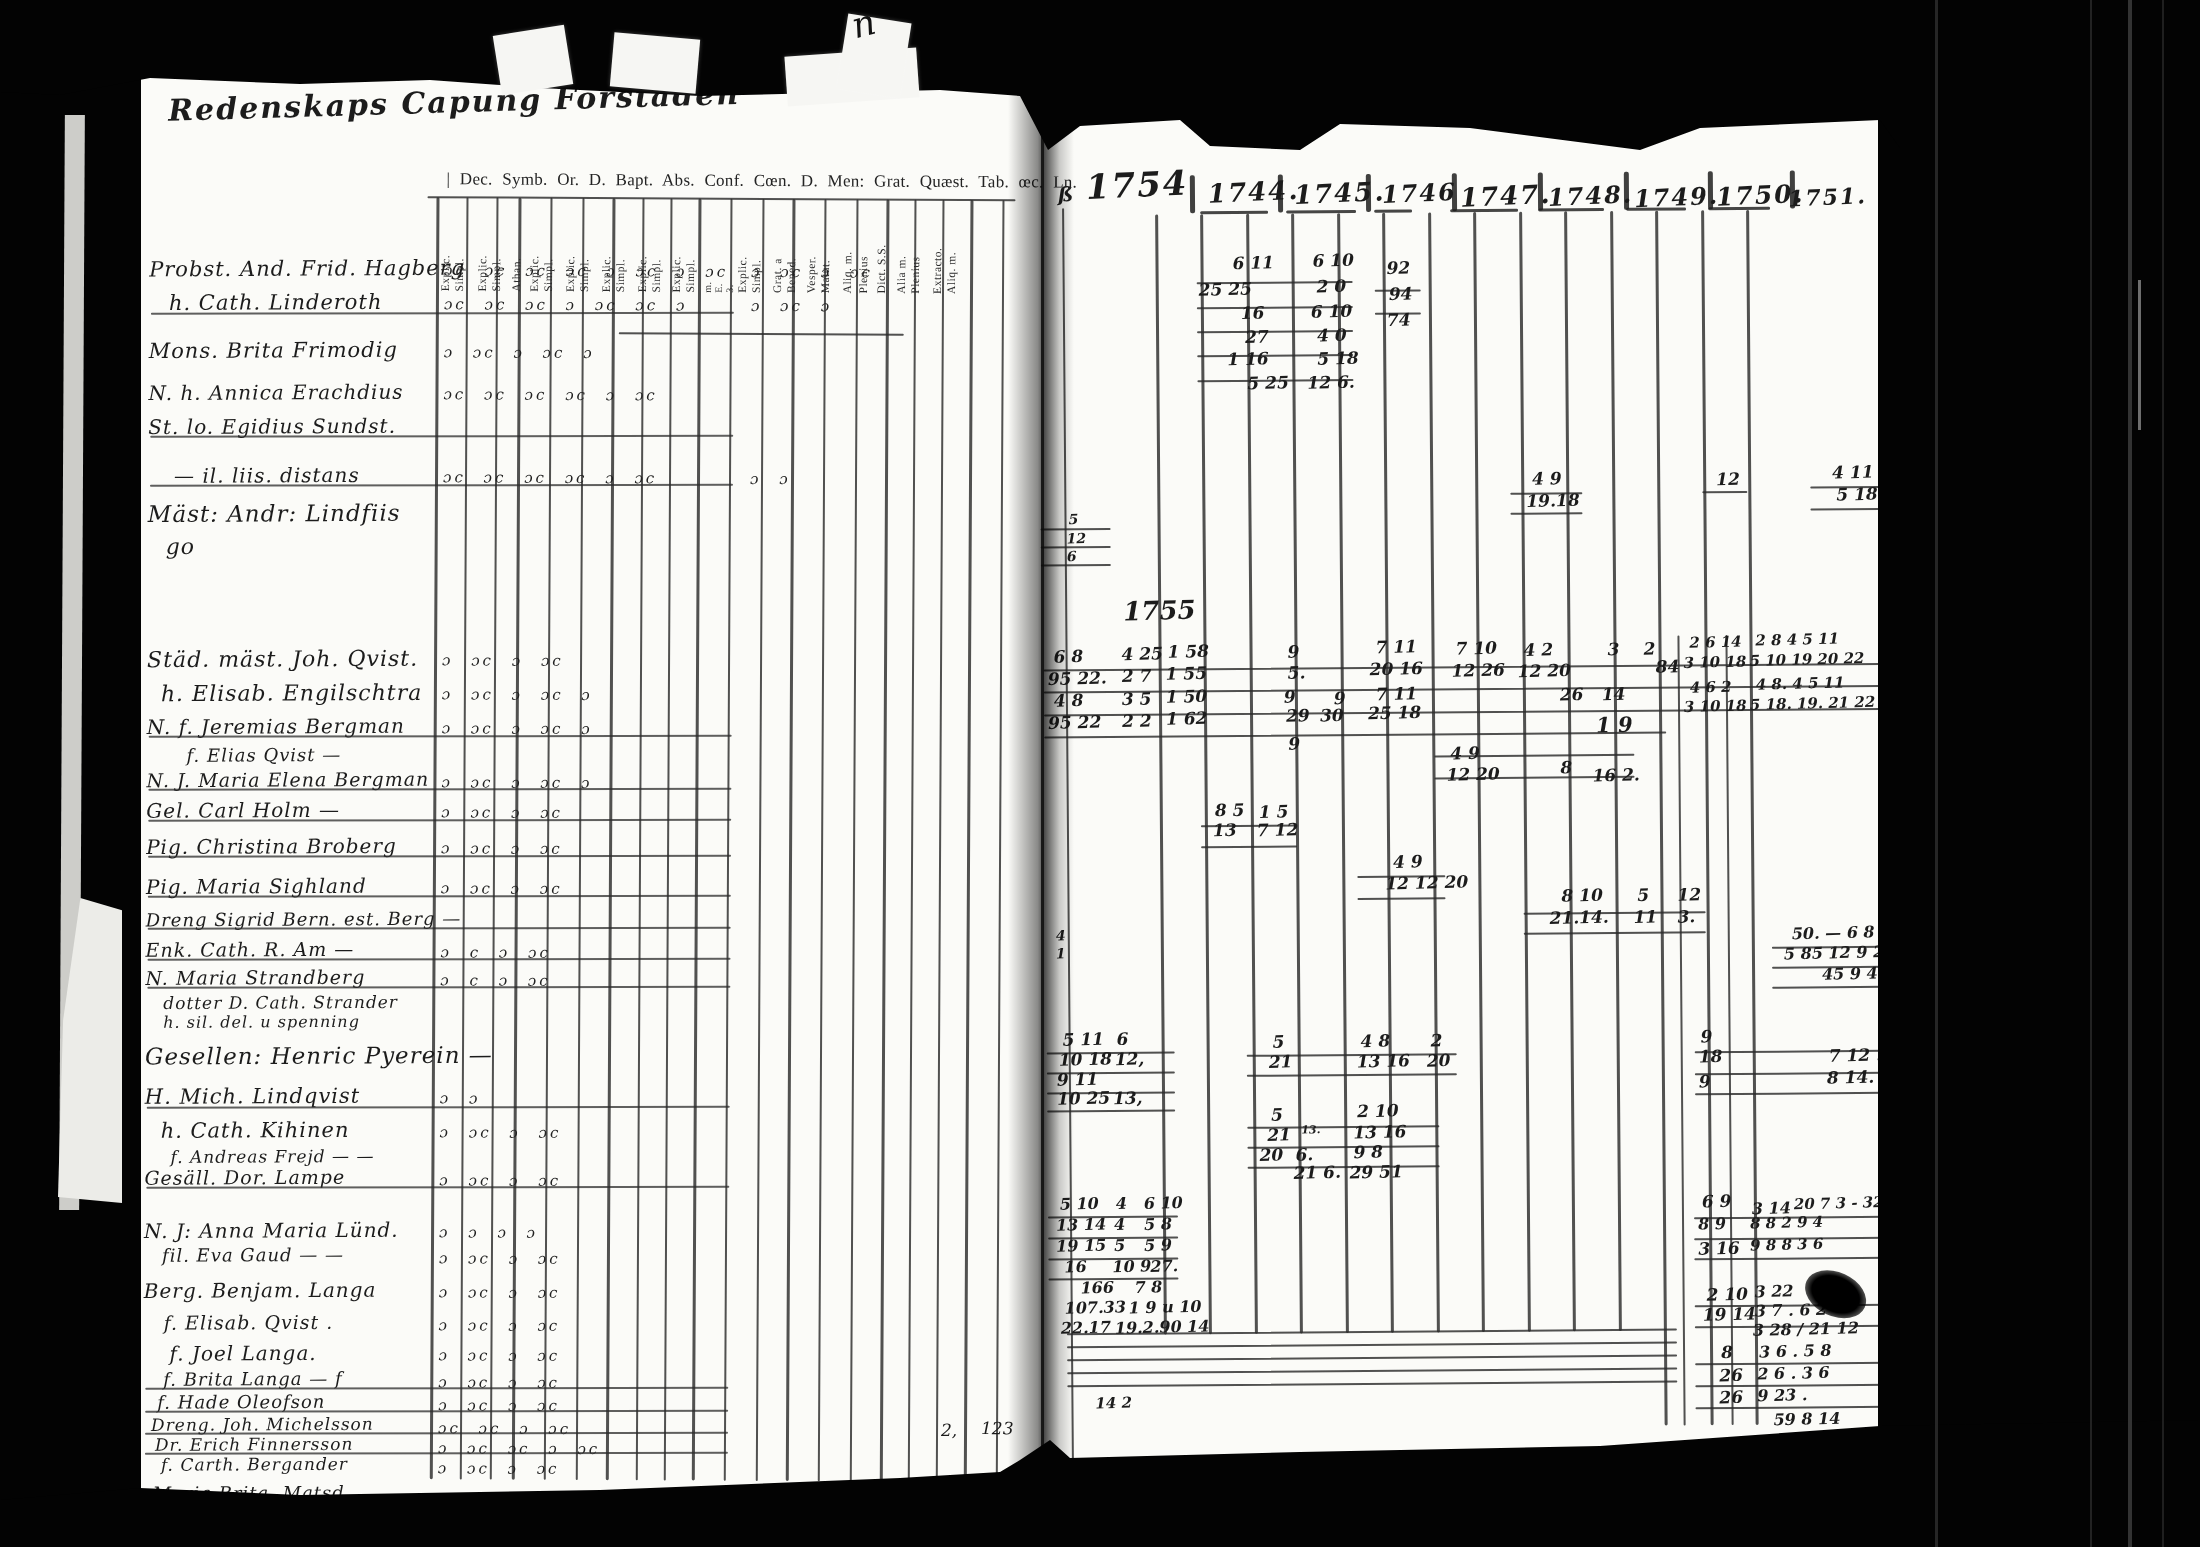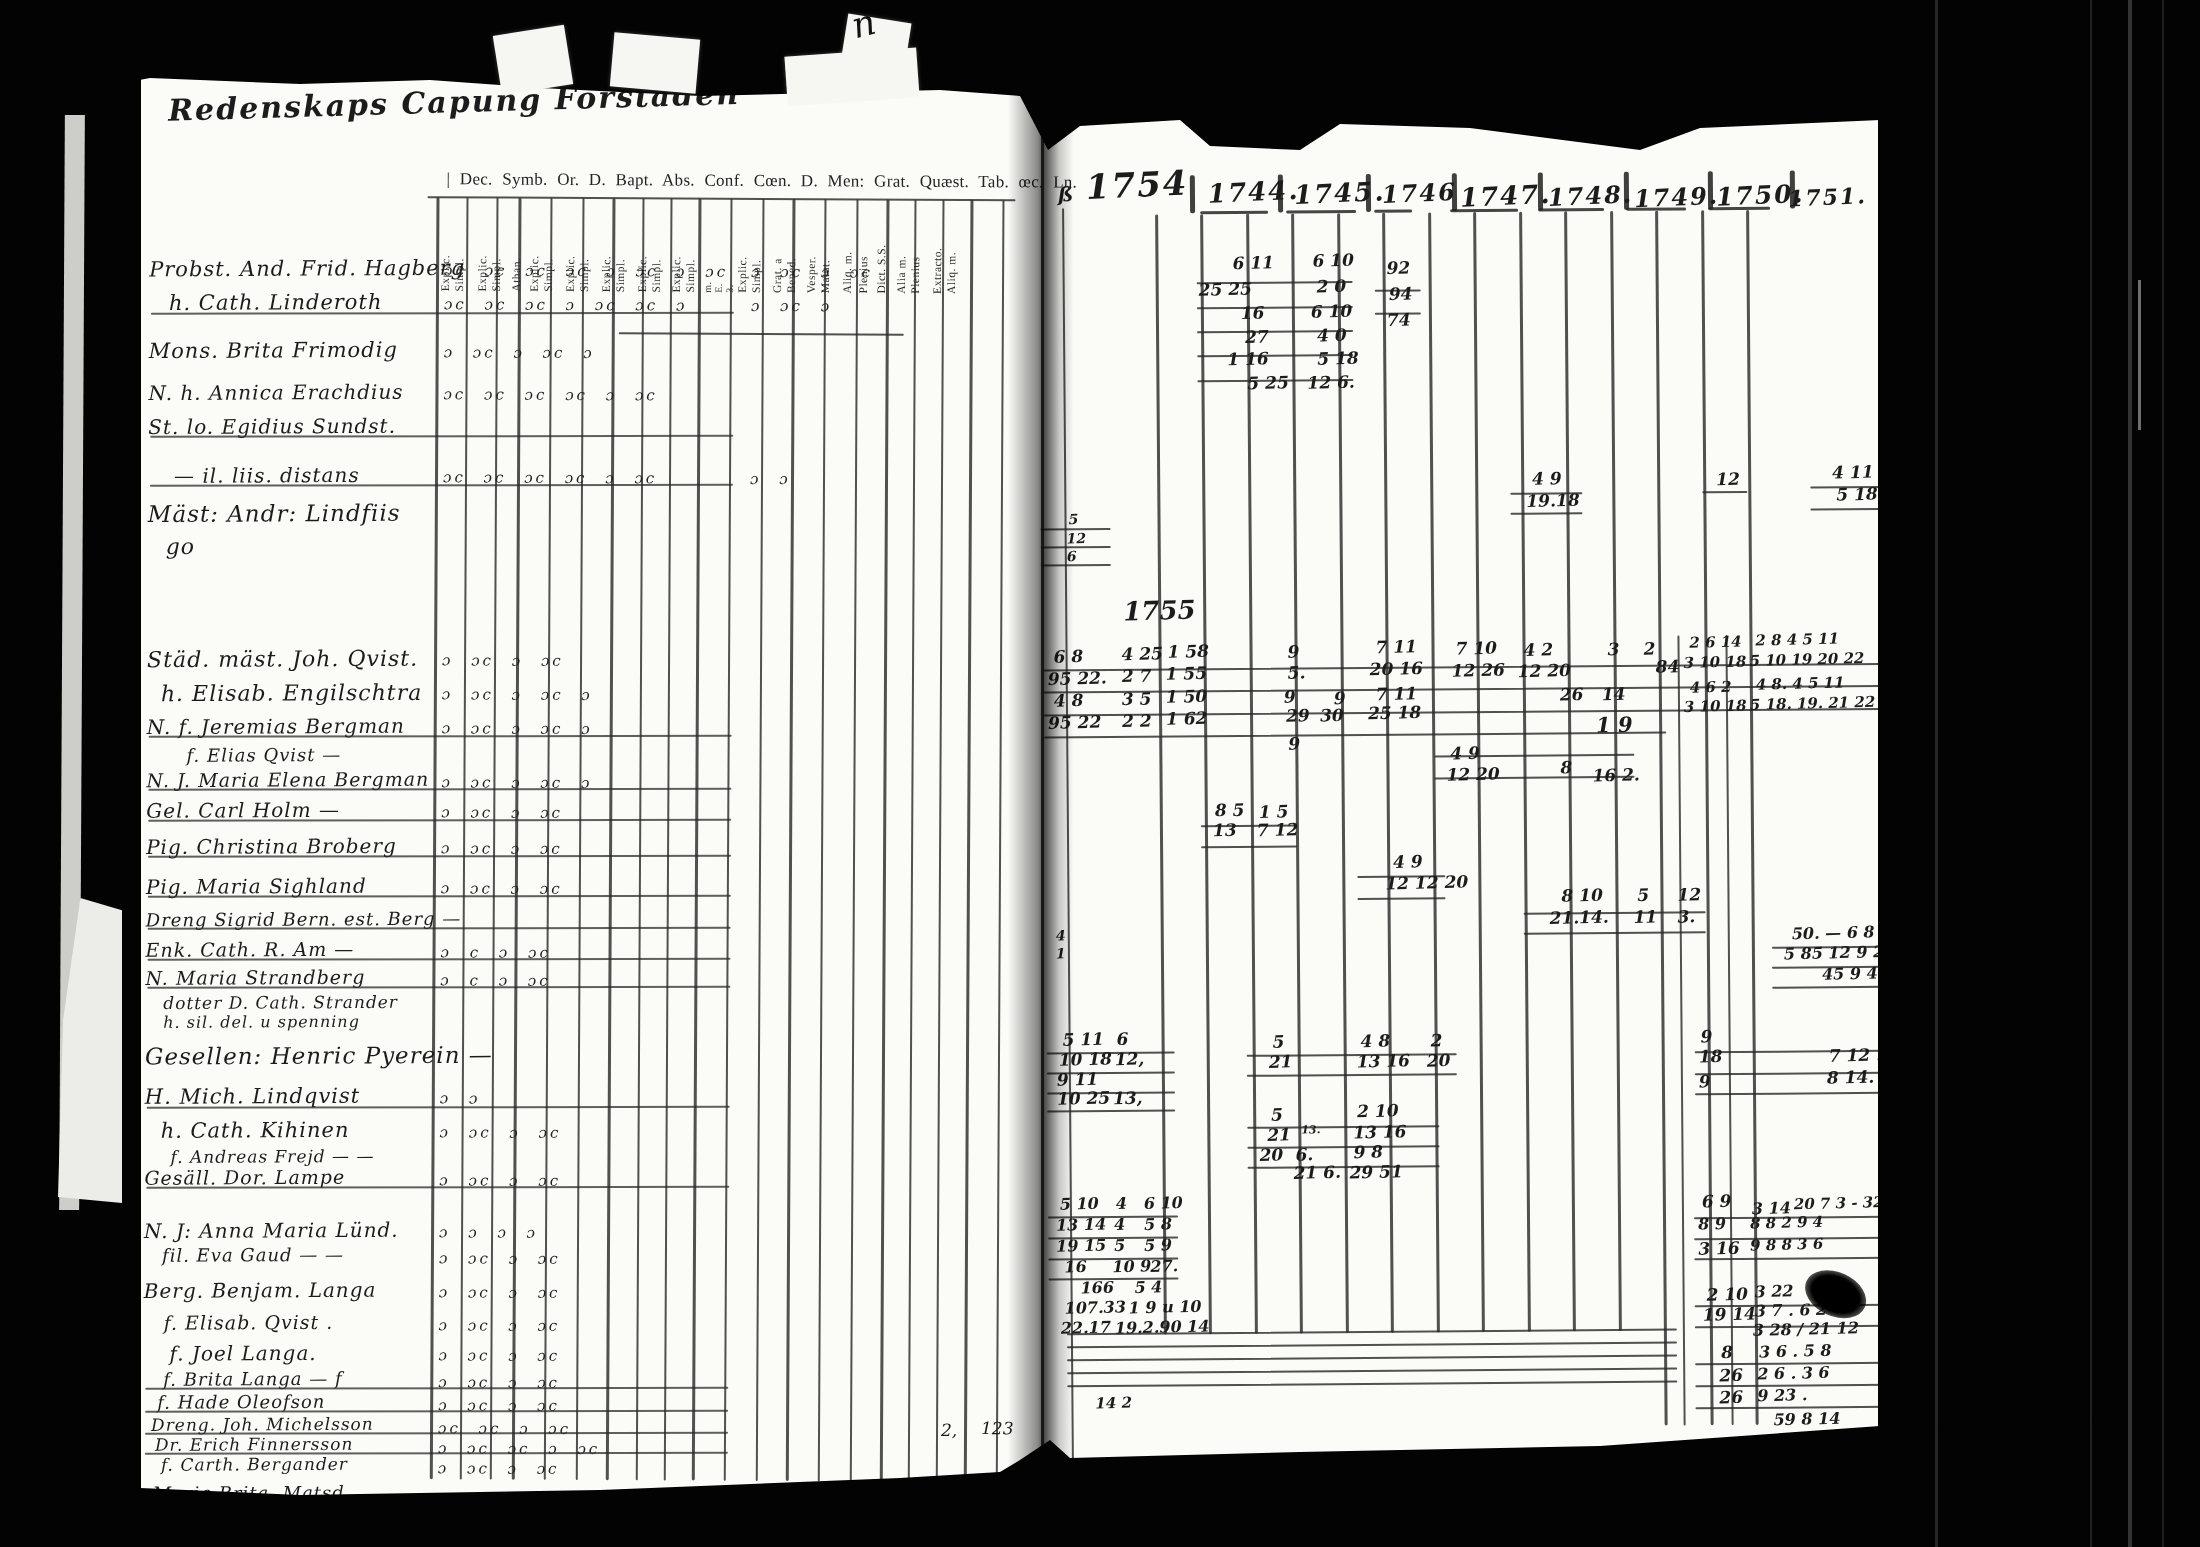--- a/index.html
+++ b/index.html
@@ -407,21 +407,21 @@
         <div class="hand num" style="left: 1048px; top: 1217px; font-size: 16px; font-weight: bold; transform: rotate(-1deg);">13 14</div>
         <div class="hand num" style="left: 1106px; top: 1217px; font-size: 16px; font-weight: bold; transform: rotate(-1deg);">4</div>
         <div class="hand num" style="left: 1136px; top: 1217px; font-size: 16px; font-weight: bold; transform: rotate(-1deg);">5 8</div>
         <div class="hand num" style="left: 1048px; top: 1238px; font-size: 16px; font-weight: bold; transform: rotate(-1deg);">19 15</div>
         <div class="hand num" style="left: 1106px; top: 1238px; font-size: 16px; font-weight: bold; transform: rotate(-1deg);">5</div>
         <div class="hand num" style="left: 1136px; top: 1238px; font-size: 16px; font-weight: bold; transform: rotate(-1deg);">5 9</div>
         <div class="hand num" style="left: 1056px; top: 1259px; font-size: 16px; font-weight: bold; transform: rotate(-1deg);">16</div>
         <div class="hand num" style="left: 1104px; top: 1259px; font-size: 16px; font-weight: bold; transform: rotate(-1deg);">10 9</div>
         <div class="hand num" style="left: 1142px; top: 1259px; font-size: 16px; font-weight: bold; transform: rotate(-1deg);">27.</div>
         <div class="hand num" style="left: 1072px; top: 1280px; font-size: 16px; font-weight: bold; transform: rotate(-1deg);">166</div>
-        <div class="hand num" style="left: 1126px; top: 1280px; font-size: 16px; font-weight: bold; transform: rotate(-1deg);">5 4</div>
+        <div class="hand num" style="left: 1126px; top: 1280px; font-size: 16px; font-weight: bold; transform: rotate(-1deg);">7 8</div>
         <div class="hand num" style="left: 1056px; top: 1300px; font-size: 16px; font-weight: bold; transform: rotate(-1deg);">107.33</div>
         <div class="hand num" style="left: 1120px; top: 1300px; font-size: 16px; font-weight: bold; transform: rotate(-1deg);">1 9 u 10</div>
         <div class="hand num" style="left: 1052px; top: 1320px; font-size: 16px; font-weight: bold; transform: rotate(-1deg);">22.17</div>
         <div class="hand num" style="left: 1106px; top: 1320px; font-size: 16px; font-weight: bold; transform: rotate(-1deg);">19.2.90 14</div>
         <div class="hand num" style="left: 1694px; top: 1198px; font-size: 17px; font-weight: bold; transform: rotate(-1deg);">6 9</div>
         <div class="hand num" style="left: 1744px; top: 1206px; font-size: 16px; font-weight: bold; transform: rotate(-1deg);">3 14</div>
         <div class="hand num" style="left: 1786px; top: 1202px; font-size: 15px; font-weight: bold; transform: rotate(-1deg);">20 7 3 - 32</div>
         <div class="hand num" style="left: 1690px; top: 1221px; font-size: 16px; font-weight: bold; transform: rotate(-1deg);">8 9</div>
         <div class="hand num" style="left: 1742px; top: 1221px; font-size: 15px; font-weight: bold; transform: rotate(-1deg);">8 8 2 9 4</div>
         <div class="hand num" style="left: 1690px; top: 1245px; font-size: 17px; font-weight: bold; transform: rotate(-1deg);">3 16</div>

